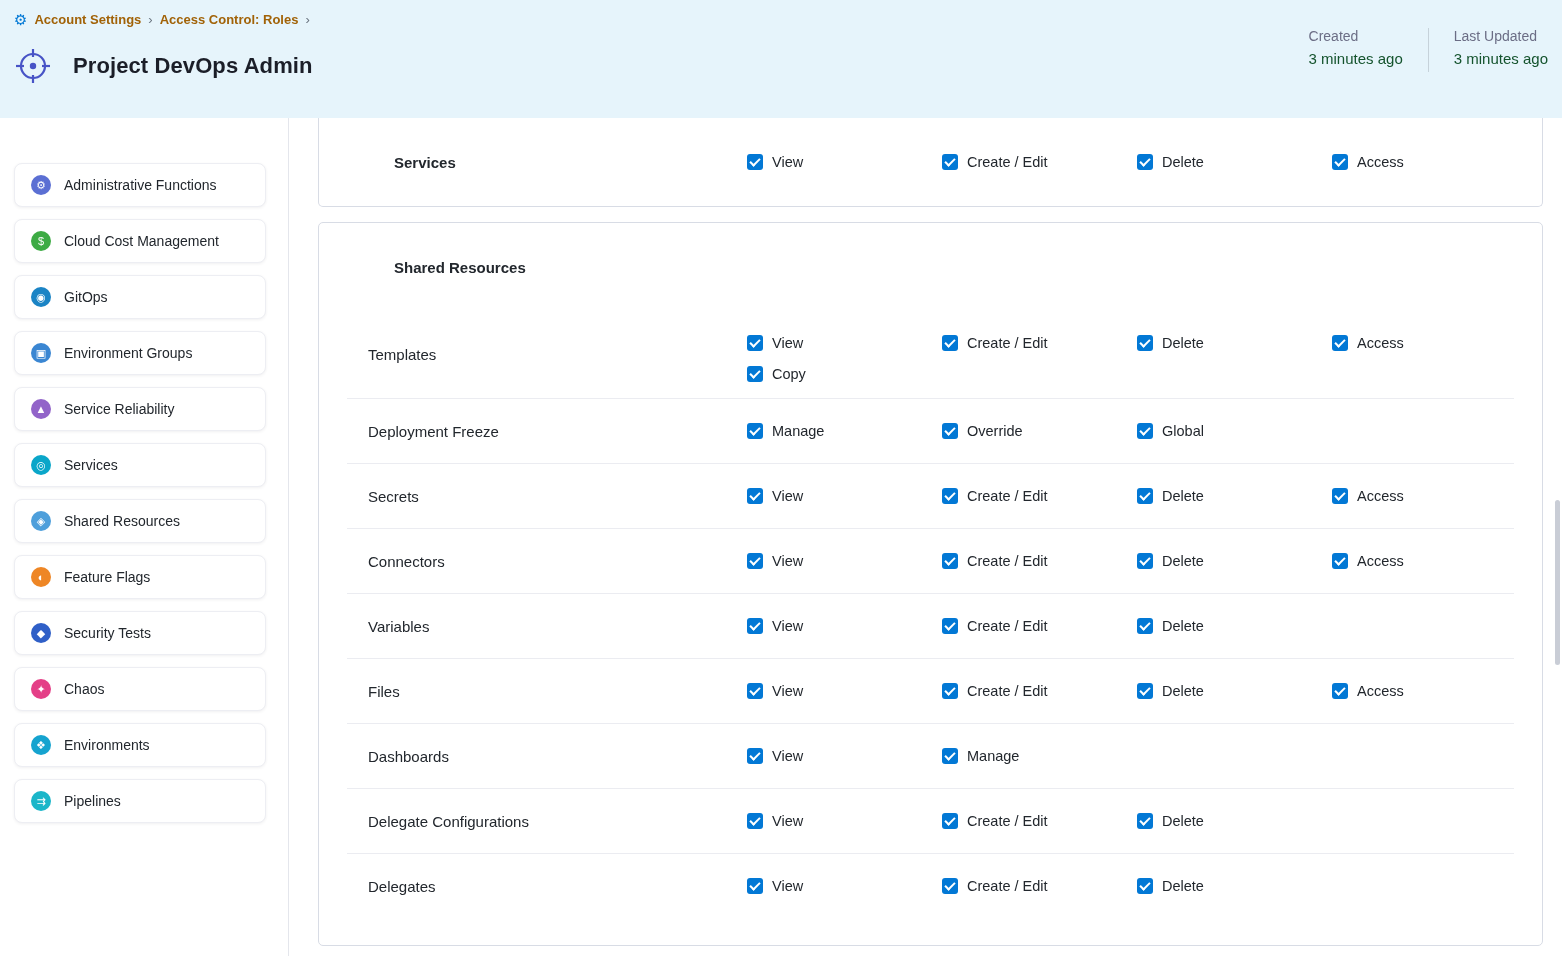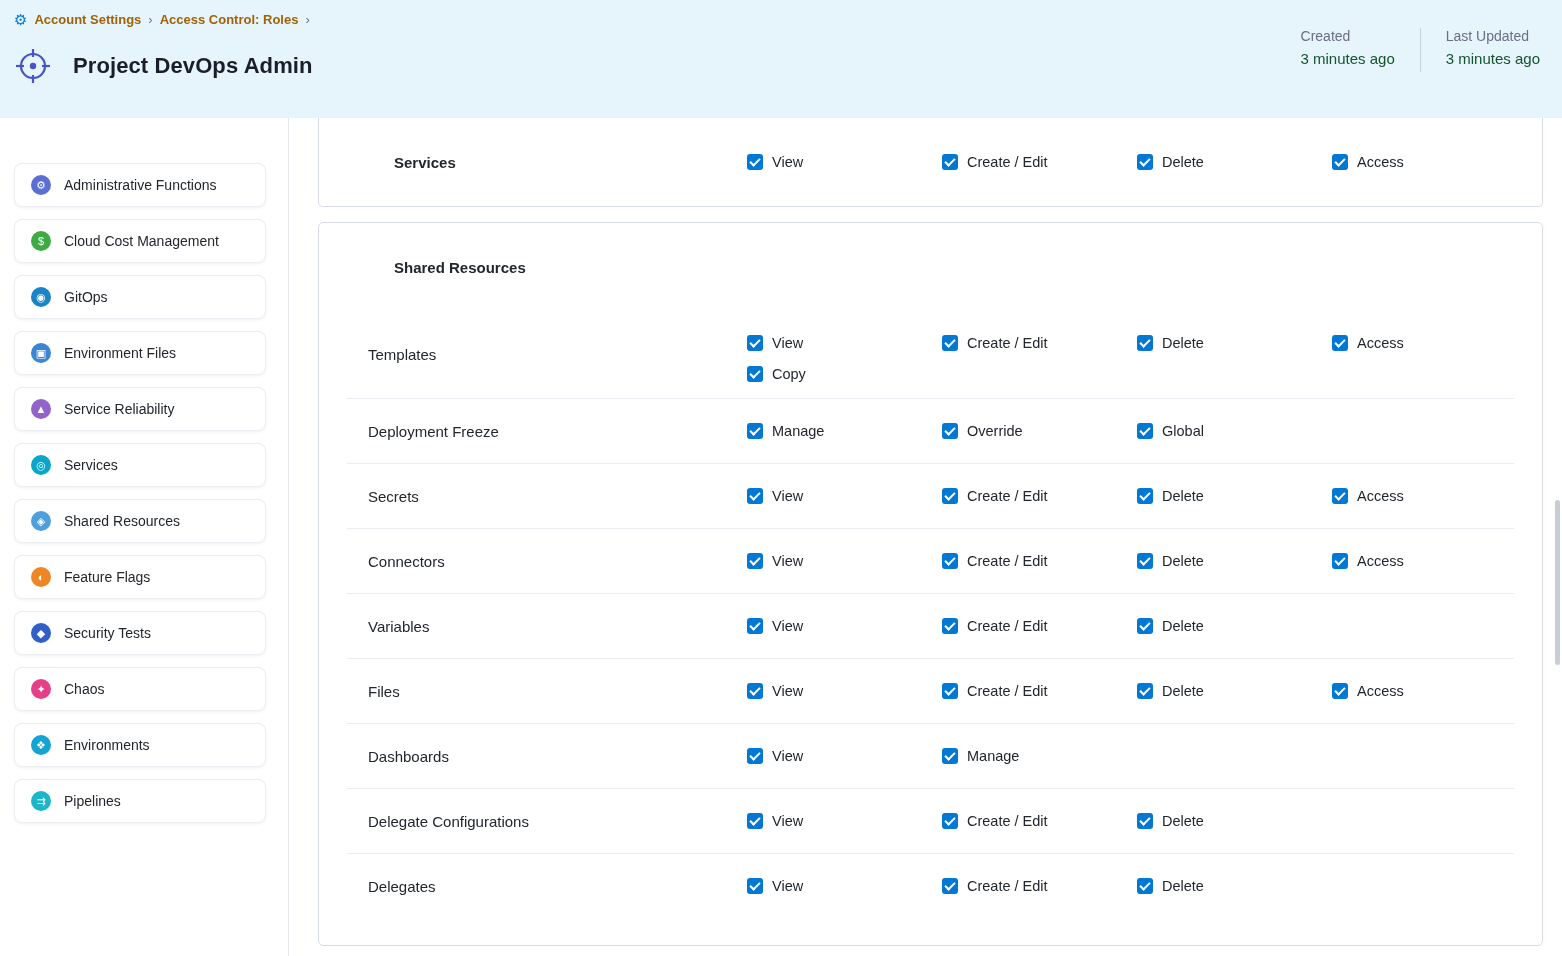--- a/index.html
+++ b/index.html
@@ -15,21 +15,21 @@
     position:relative; height:118px; background:#e6f4fb;
     padding:12px 14px 0 14px;
   }
   .breadcrumb { display:flex; align-items:center; gap:7px; font-size:13px; font-weight:600; }
   .crumb-gear { color:#0278d5; font-size:15px; line-height:1; }
   .crumb-link { color:#a16207; text-decoration:none; cursor:pointer; }
   .crumb-sep { color:#6b7580; font-size:13px; font-weight:400; }
   .title-row { display:flex; align-items:center; margin-top:20px; }
   .role-icon { width:38px; height:38px; color:#4753c6; flex:none; }
   .page-title { font-size:22px; font-weight:600; margin:0 0 0 21px; color:#1b1e28; letter-spacing:.1px; }
-  .meta { position:absolute; top:28px; right:22px; display:flex; gap:25px; }
+  .meta { position:absolute; top:28px; right:14px; display:flex; gap:25px; }
   .meta-block { display:flex; flex-direction:column; gap:6px; min-width:94px; }
   .meta-label { font-size:14px; color:#6b6d85; }
   .meta-value { font-size:15px; color:#14532d; }
   .meta-divider { width:1px; height:44px; background:#c6d2da; }
 
   
   .body-wrap { display:flex; height:838px; }
   .sidebar {
     width:289px; flex:none; border-right:1px solid #e4e6ec;
     padding:45px 22px 0 14px; background:#ffffff;
@@ -142,21 +142,21 @@
       <div class="side-card">
         <span class="side-icon" style="background: rgb(61, 171, 68);">$</span>
         <span class="side-label">Cloud Cost Management</span>
       </div>
       <div class="side-card">
         <span class="side-icon" style="background: rgb(27, 132, 197);">◉</span>
         <span class="side-label">GitOps</span>
       </div>
       <div class="side-card">
         <span class="side-icon" style="background: rgb(58, 134, 210);">▣</span>
-        <span class="side-label">Environment Files</span>
+        <span class="side-label">Environment Groups</span>
       </div>
       <div class="side-card">
         <span class="side-icon" style="background: rgb(146, 100, 201);">▲</span>
         <span class="side-label">Service Reliability</span>
       </div>
       <div class="side-card">
         <span class="side-icon" style="background: rgb(10, 166, 201);">◎</span>
         <span class="side-label">Services</span>
       </div>
       <div class="side-card">

